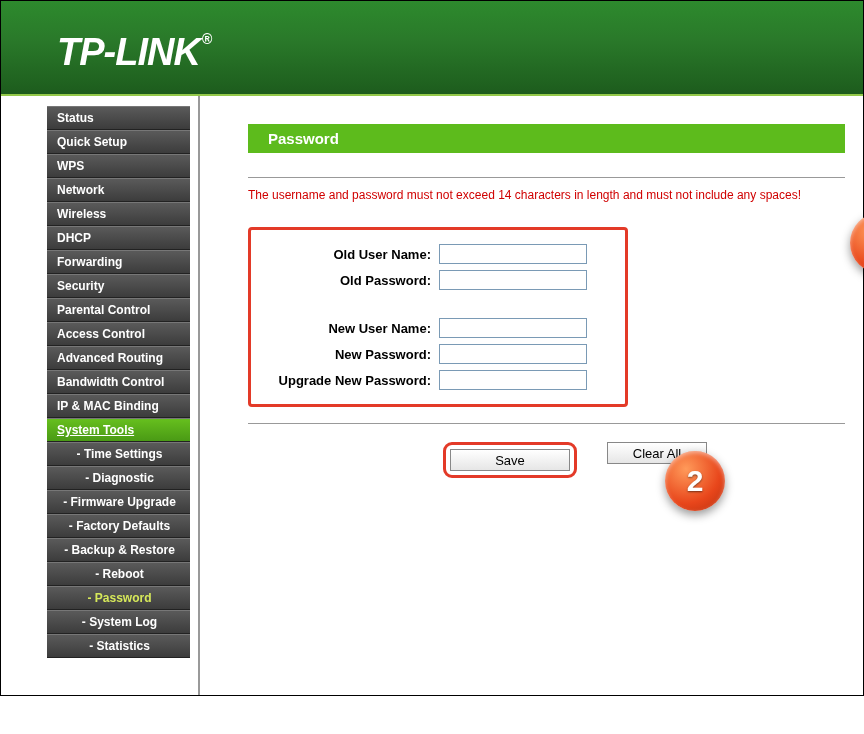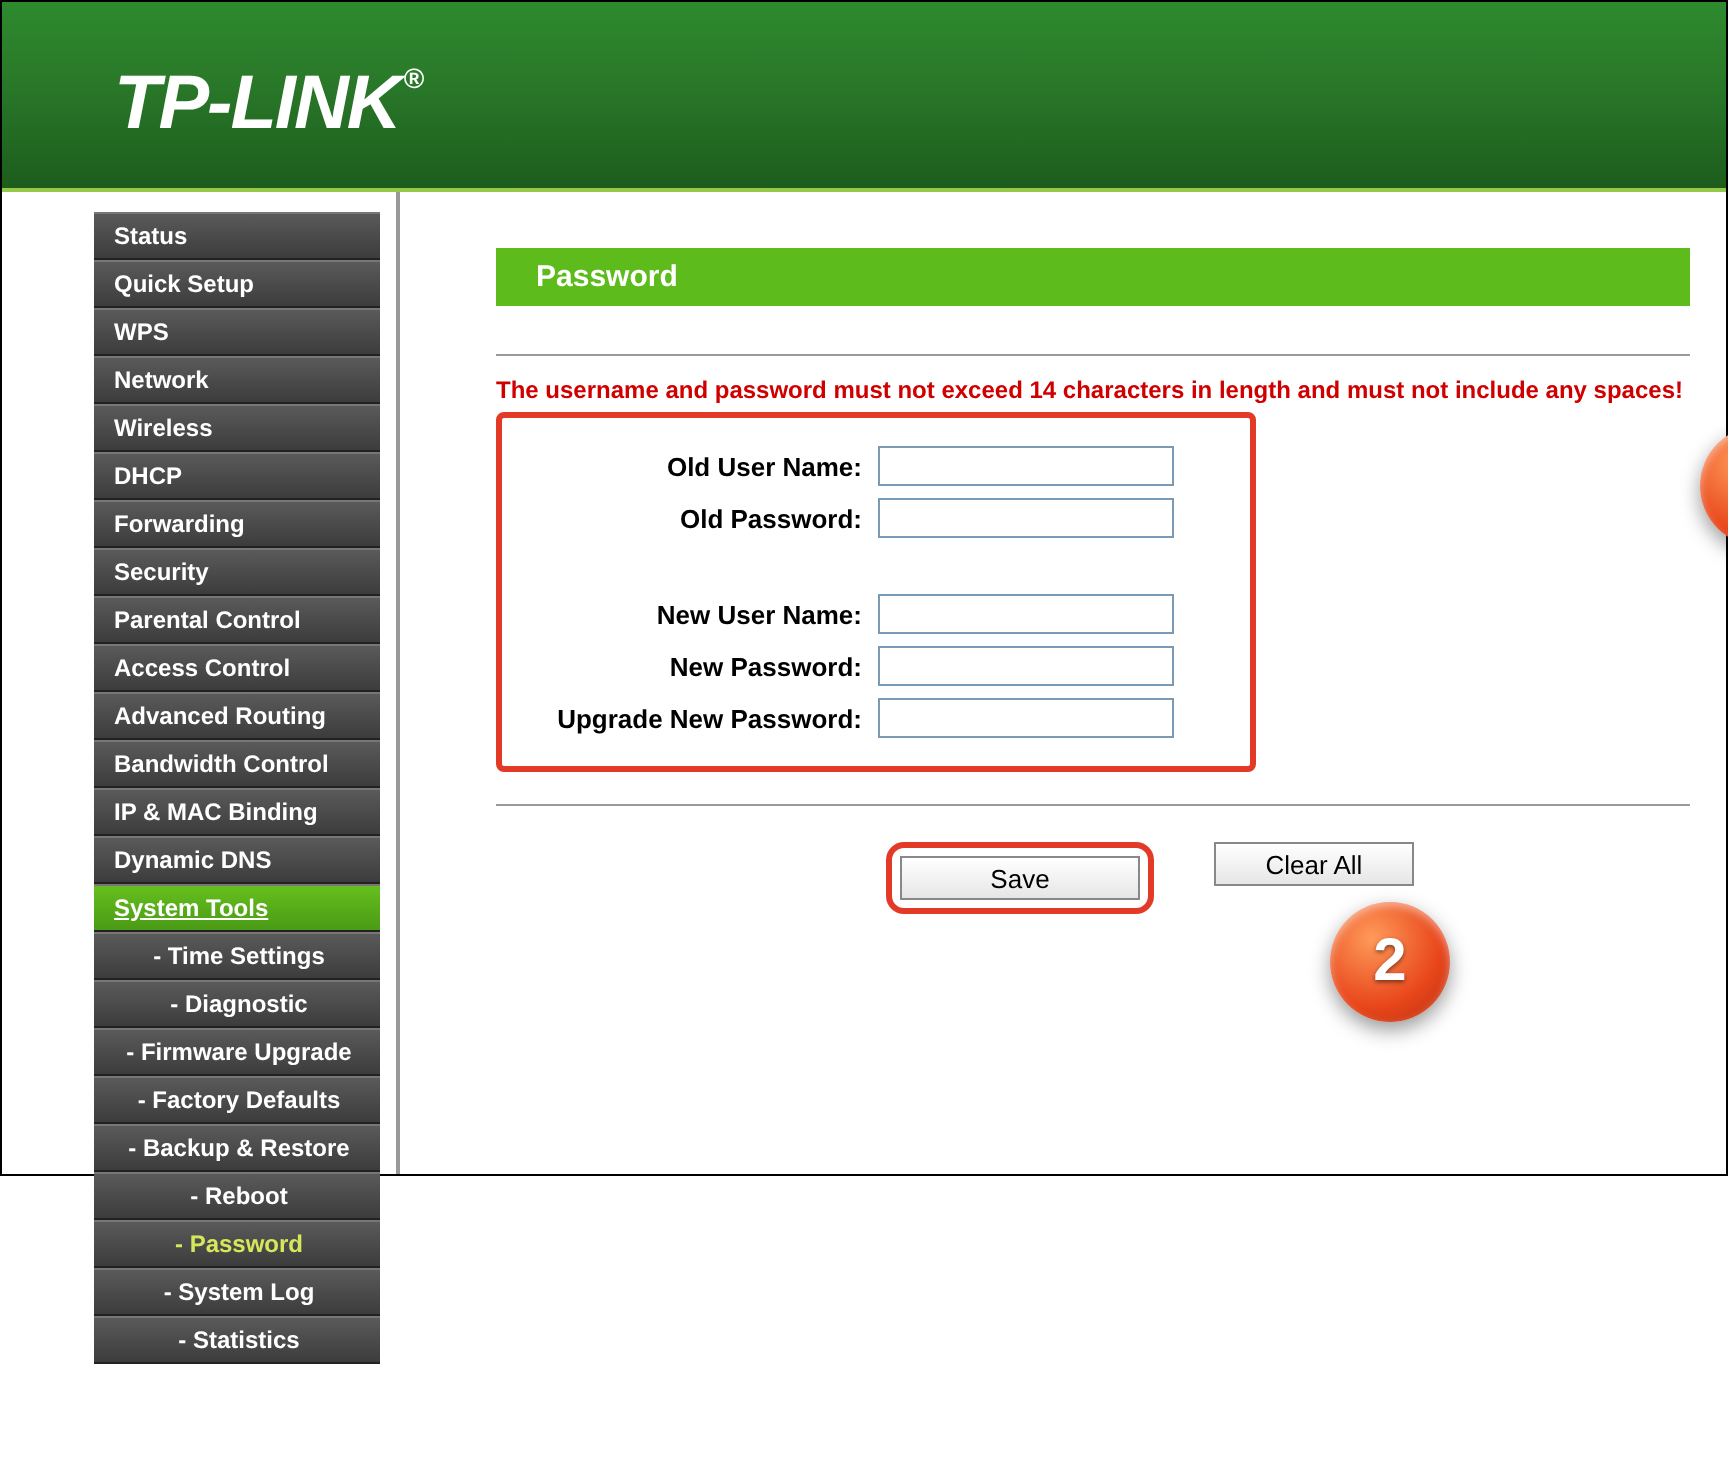--- a/index.html
+++ b/index.html
@@ -6,21 +6,21 @@
 body {
   font-family: Arial, Helvetica, sans-serif;
   background: #fff;
   width: 864px;
   height: 734px;
   overflow: hidden;
 }
 .viewport {
   position: relative;
   width: 864px;
-  height: 588px;
+  height: 696px;
   border: 1px solid #000;
 }
 .header {
   height: 95px;
   background: linear-gradient(to bottom, #2d8a2d 0%, #2a7a2a 40%, #1d5c1d 100%);
   border-bottom: 2px solid #94c94a;
   position: relative;
 }
 .brand {
   color: #fff;
@@ -94,22 +94,21 @@
   padding: 6px 20px;
   margin-bottom: 24px;
 }
 .hr {
   border-top: 1px solid #999;
   margin-bottom: 10px;
 }
 .note {
   color: #d00000;
   font-size: 12px;
-  margin-bottom: 4px;
-  font-weight: bold;
+  margin-bottom: 25px;
 }
 .form-box {
   border: 3px solid #e33a28;
   border-radius: 4px;
   padding: 8px 18px 8px 8px;
   width: 380px;
   margin-bottom: 16px;
   position: relative;
 }
 .form-row {
@@ -193,21 +192,20 @@
         <div class="nav-item">Network</div>
         <div class="nav-item">Wireless</div>
         <div class="nav-item">DHCP</div>
         <div class="nav-item">Forwarding</div>
         <div class="nav-item">Security</div>
         <div class="nav-item">Parental Control</div>
         <div class="nav-item">Access Control</div>
         <div class="nav-item">Advanced Routing</div>
         <div class="nav-item">Bandwidth Control</div>
         <div class="nav-item">IP &amp; MAC Binding</div>
-        <div class="nav-item">Dynamic DNS</div>
         <div class="nav-item selected">System Tools</div>
         <div class="nav-item sub">- Time Settings</div>
         <div class="nav-item sub">- Diagnostic</div>
         <div class="nav-item sub">- Firmware Upgrade</div>
         <div class="nav-item sub">- Factory Defaults</div>
         <div class="nav-item sub">- Backup &amp; Restore</div>
         <div class="nav-item sub">- Reboot</div>
         <div class="nav-item sub sub-active">- Password</div>
         <div class="nav-item sub">- System Log</div>
         <div class="nav-item sub">- Statistics</div>

